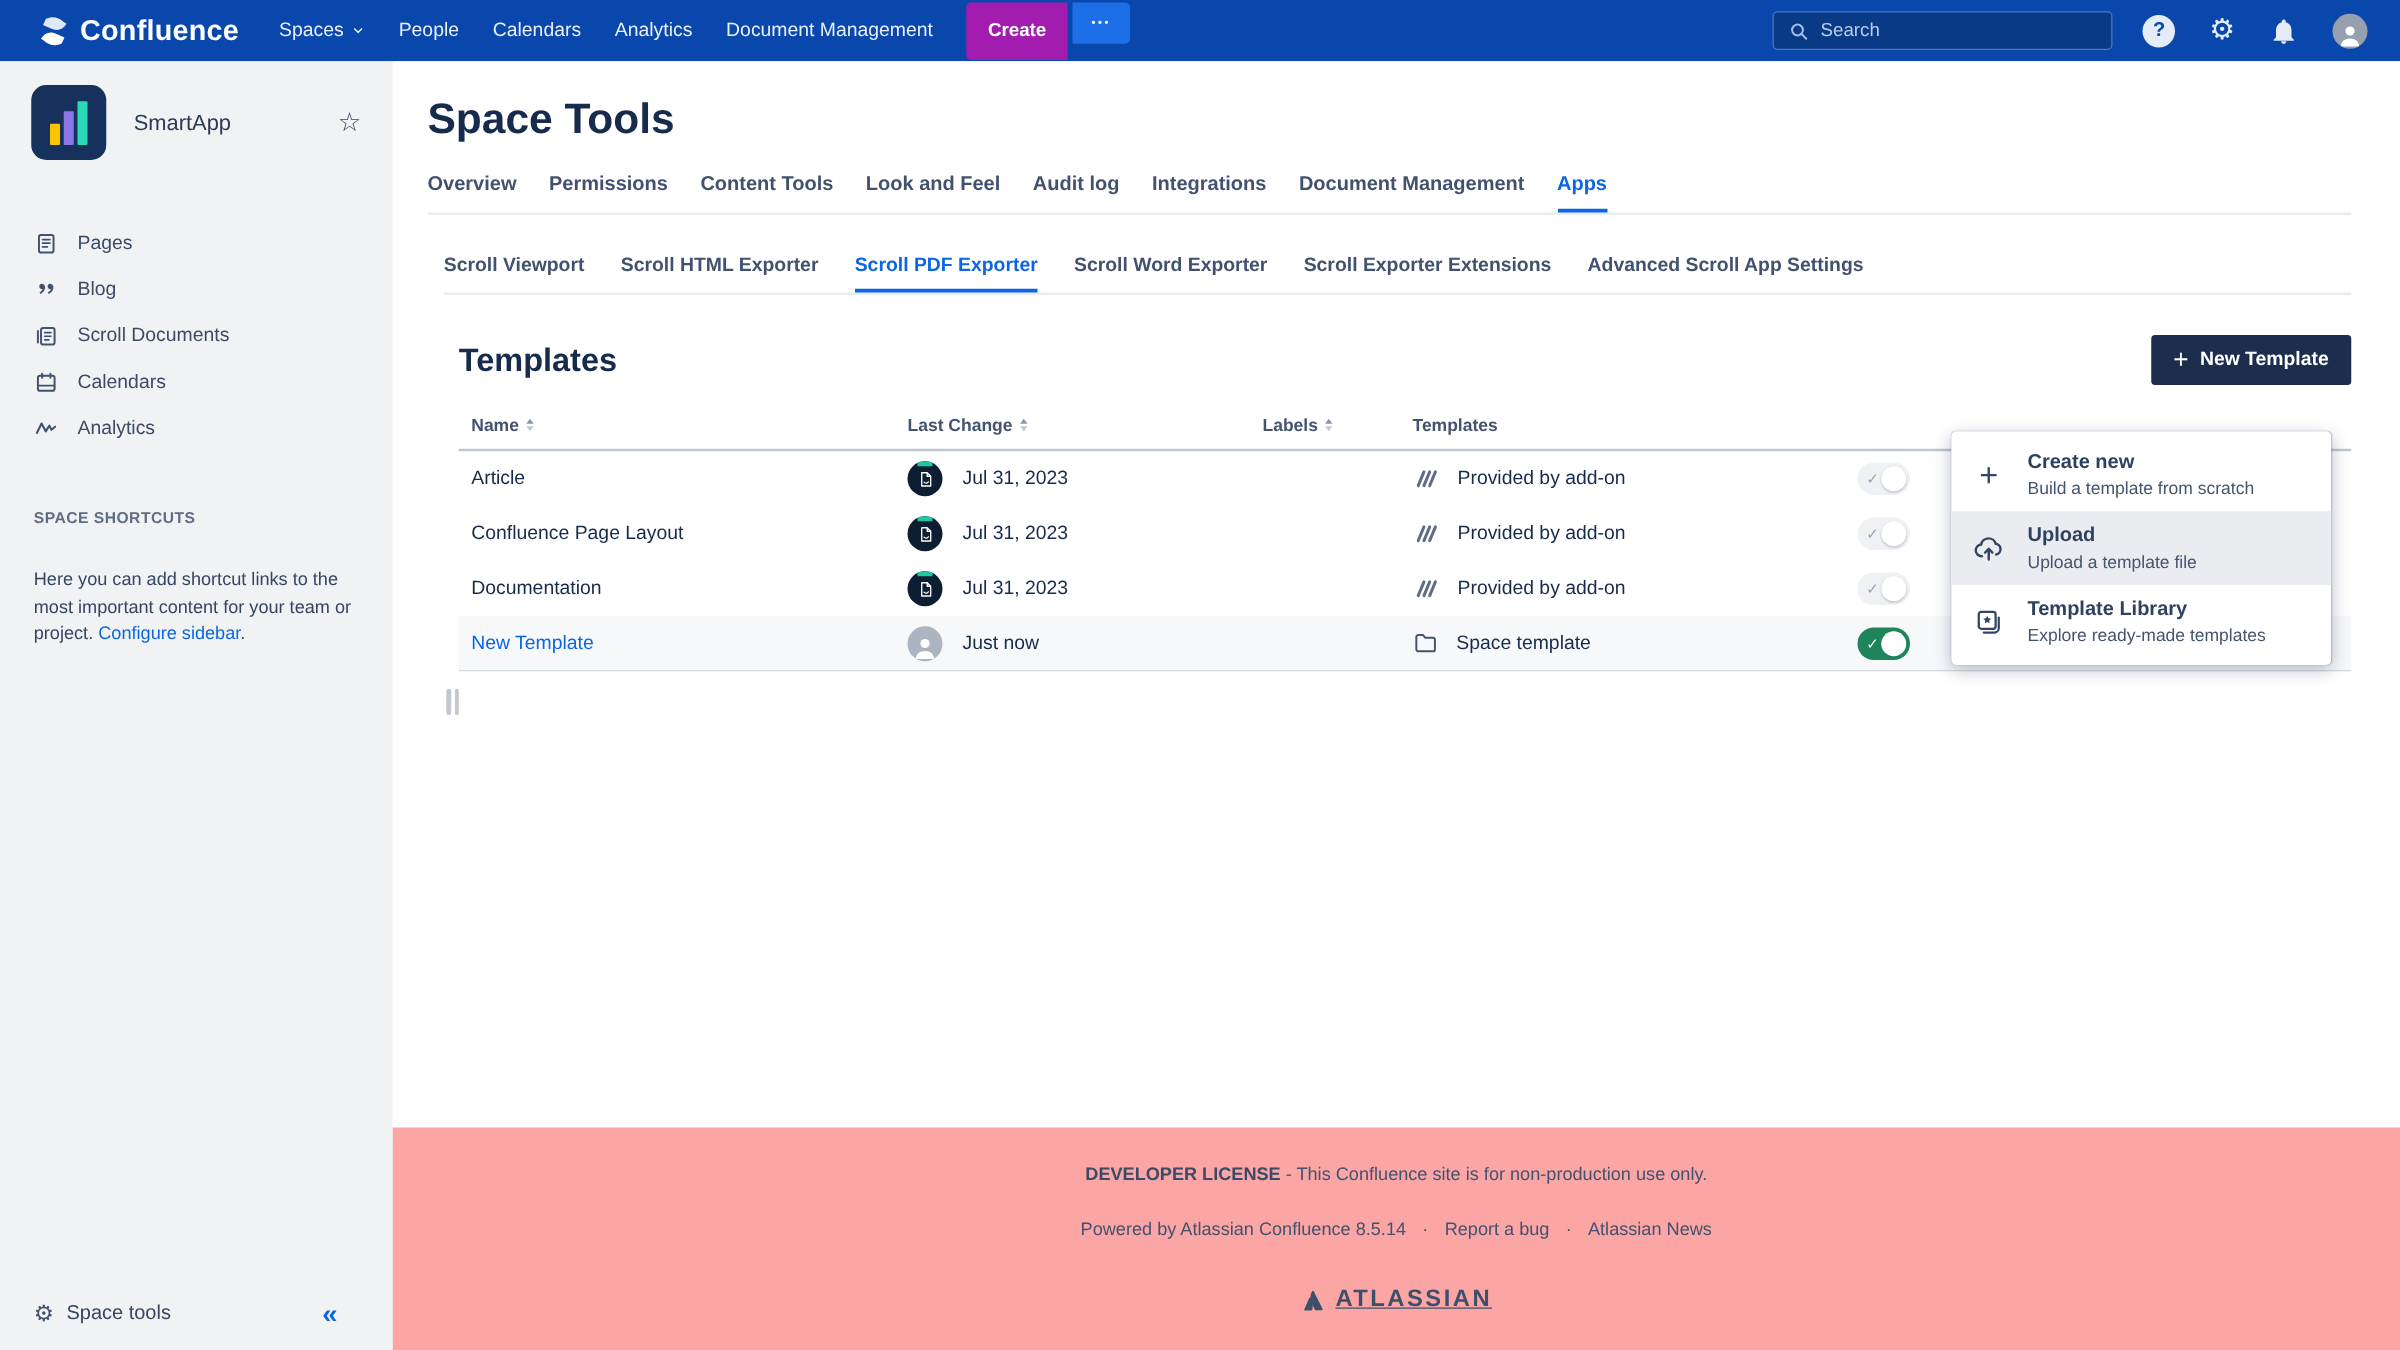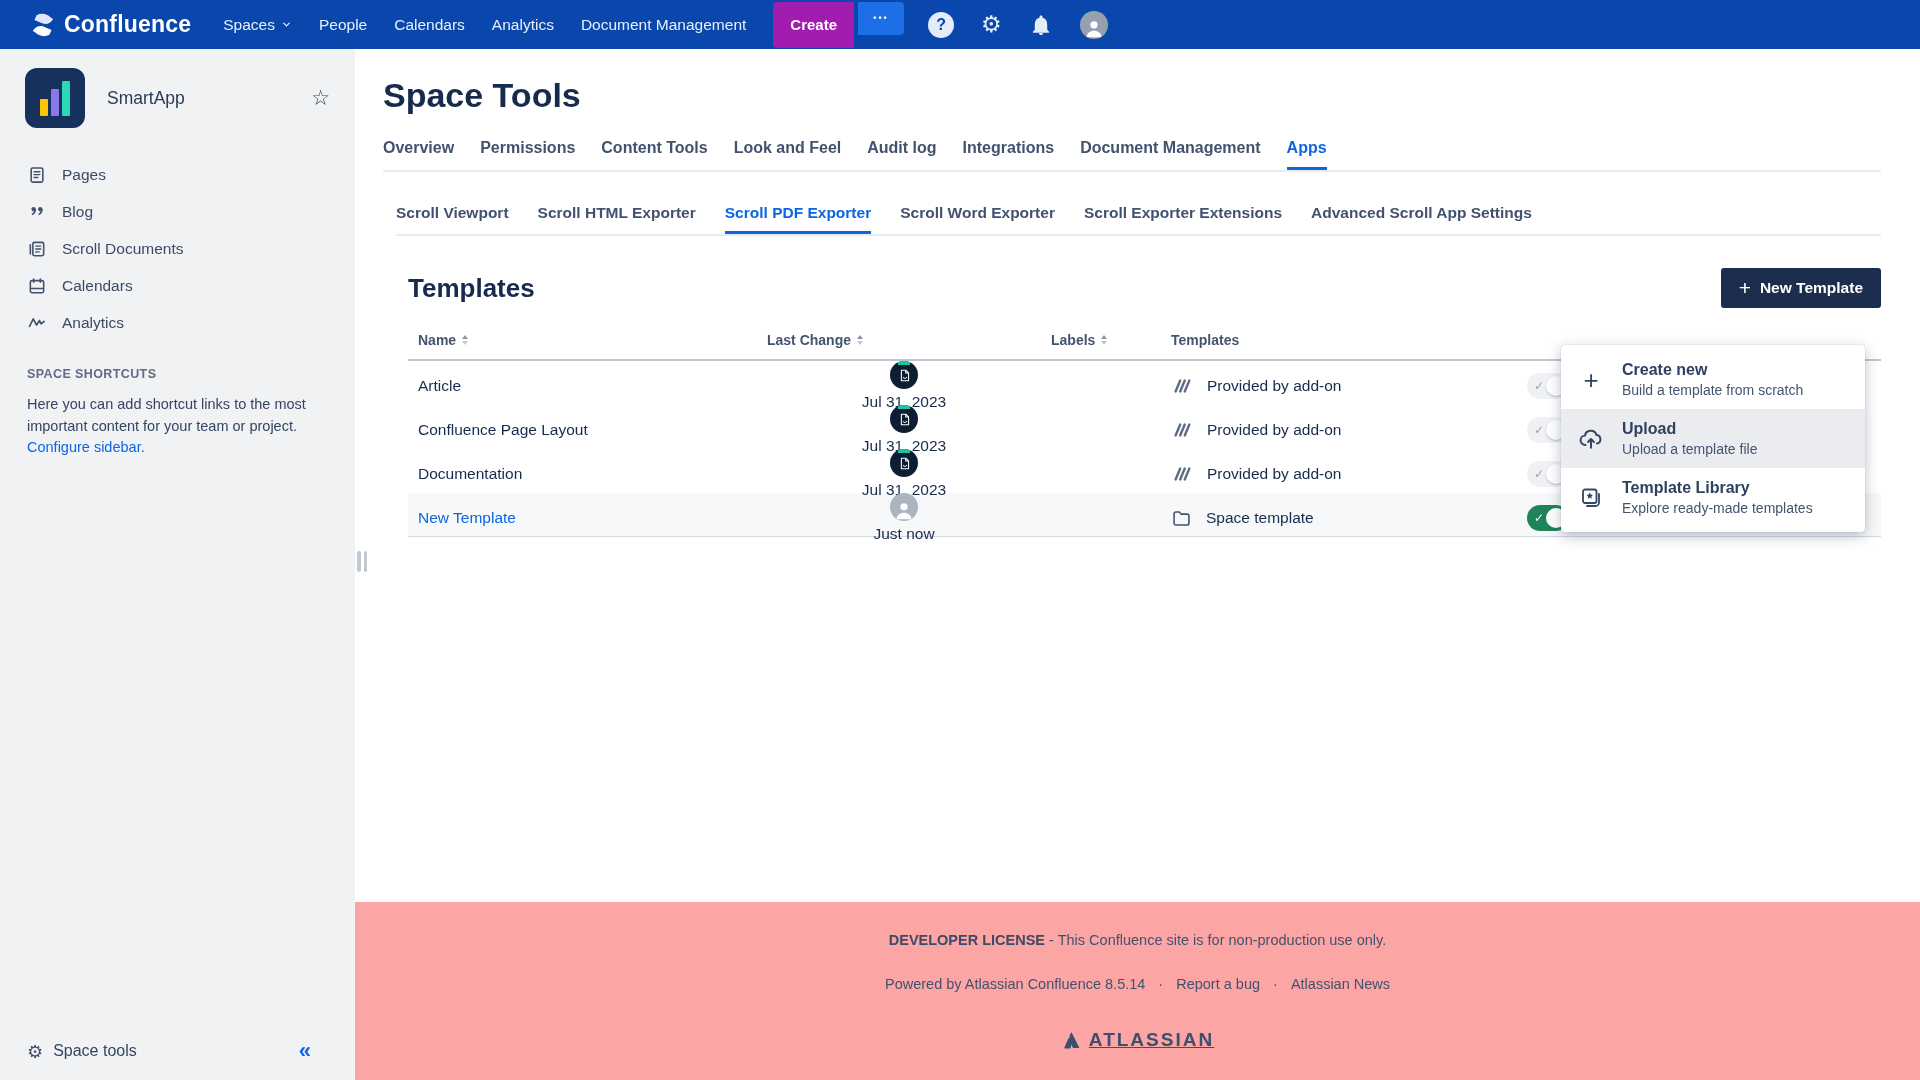--- a/index.html
+++ b/index.html
@@ -21,21 +21,21 @@
   .nav-search input { flex:1; background:transparent; border:none; outline:none; color:#CBD8F0; font-size:15px; font-family:"Liberation Sans",sans-serif; }
   .nav-search input::placeholder { color:#BACBEC; }
   .nav-right { display:flex; align-items:center; gap:27px; margin-left:24px; }
   .help-badge { width:26px; height:26px; border-radius:50%; background:#E4ECFA; color:#0947AD; font-weight:700; font-size:16px; display:flex; align-items:center; justify-content:center; cursor:pointer; }
   .gear-glyph { font-family:"DejaVu Sans", sans-serif; font-size:23px; color:#E4ECFA; cursor:pointer; line-height:1; }
   .bell-wrap, .avatar-wrap { cursor:pointer; display:flex; }
   .avatar-circle { width:28px; height:28px; border-radius:50%; background:#97A0AF; display:flex; align-items:flex-end; justify-content:center; overflow:hidden; }
 
   
   .shell { display:flex; height:1031px; }
-  .sidebar { width:355px; background:#F1F2F4; display:flex; flex-direction:column; position:relative; }
+  .sidebar { width:314px; background:#F1F2F4; display:flex; flex-direction:column; position:relative;gap:20px; }
   .main { flex:1; display:flex; flex-direction:column; background:#fff; }
 
   
   .space-head { display:flex; align-items:center; gap:22px; padding:19px 25px 0 25px; }
   .space-logo { width:60px; height:60px; border-radius:12px; background:#16325C; position:relative; flex-shrink:0; cursor:pointer; }
   .space-logo i { position:absolute; bottom:12px; width:8px; border-radius:1px; }
   .bar-yellow { left:15px; height:17px; background:#FFC400; }
   .bar-purple { left:26px; height:27px; background:#8B77E8; }
   .bar-teal   { left:37px; height:35px; background:#2BD9B7; }
   .space-name { font-size:17.5px; color:#2B3A55; font-weight:500; cursor:pointer; }
@@ -75,21 +75,21 @@
   .tbl-head { border-bottom:2px solid #BFC6D0; }
   .th { display:flex; align-items:center; font-size:14px; font-weight:700; color:#44546F; padding:0 0 11px 10px;text-align:right; }
   .sorter { display:inline-flex; flex-direction:column; gap:2.5px; margin-left:6px; }
   .sorter i { width:0; height:0; border-left:3.5px solid transparent; border-right:3.5px solid transparent; }
   .sorter .up { border-bottom:4.5px solid #8B95A7; }
   .sorter .dn { border-top:4.5px solid #C3C9D3; }
   .tr { height:44px; }
   .tr.selected { background:#F7F8F9; border-bottom:1px solid #D5D9E0; }
   .td { font-size:15.5px; color:#172B4D; padding-left:10px; display:flex; align-items:center; }
   .td.name-link a { color:#0C66E4; text-decoration:none; cursor:pointer; }
-  .cell-change { gap:4px;flex-direction:column; }
+  .cell-change { gap:16px; }
   .cell-type { gap:14px; color:#172B4D; }
   .pdf-app-icon { position:relative; width:28px; height:28px; border-radius:50%; background:#0D1E33; overflow:hidden; display:flex; align-items:center; justify-content:center; flex-shrink:0; }
   .pdf-app-icon::before { content:''; position:absolute; top:0; left:8px; width:12px; height:3.5px; background:#1DC7A0; }
   .user-avatar-sm { width:28px; height:28px; border-radius:50%; background:#ABB4C0; overflow:hidden; display:flex; align-items:flex-end; justify-content:center; flex-shrink:0; }
   .cell-actions { display:flex; align-items:center; gap:24px; padding-left:4px; }
   .row-ellipsis { font-size:13px; letter-spacing:2.5px; color:#344563; font-weight:700; cursor:pointer; }
 
   
   .toggle { position:relative; width:42px; height:26px; border-radius:13px; display:flex; align-items:center; cursor:pointer; flex-shrink:0; margin-left:6px; }
   .toggle .check { margin-left:7px; font-family:"DejaVu Sans",sans-serif; font-size:12px; line-height:1; }
@@ -139,20 +139,27 @@
           </svg>
       </span>
       <span class="nav-item">People</span>
       <span class="nav-item">Calendars</span>
       <span class="nav-item">Analytics</span>
       <span class="nav-item">Document Management</span>
     </div>
     <div class="btn-group">
       <button class="btn-create">Create</button>
       <button class="btn-more">•••</button>
+    </div>
+    <div class="nav-search">
+      <svg width="16" height="16" viewBox="0 0 24 24">
+          <circle cx="10.5" cy="10.5" r="6.5" stroke="#A7BCE4" stroke-width="2.4" fill="none"></circle>
+          <path d="M15.5 15.5L21 21" stroke="#A7BCE4" stroke-width="2.4" stroke-linecap="round"></path>
+        </svg>
+      <input type="text" placeholder="Search" style="">
     </div>
     <div class="nav-right">
       <span class="help-badge">?</span>
       <span class="gear-glyph">⚙</span>
       <span class="bell-wrap">
         <svg width="24" height="24" viewBox="0 0 24 24">
             <path d="M12 22c1.15 0 2.08-.93 2.08-2.08H9.92C9.92 21.07 10.85 22 12 22zm6.2-5.2v-5.5c0-3.2-1.7-5.85-4.65-6.55v-.67C13.55 3.2 12.86 2.5 12 2.5s-1.55.7-1.55 1.58v.67C7.5 5.45 5.8 8.1 5.8 11.3v5.5l-1.9 1.9v.95h16.2v-.95z" fill="#E4ECFA"></path>
           </svg>
       </span>
       <span class="avatar-wrap">

